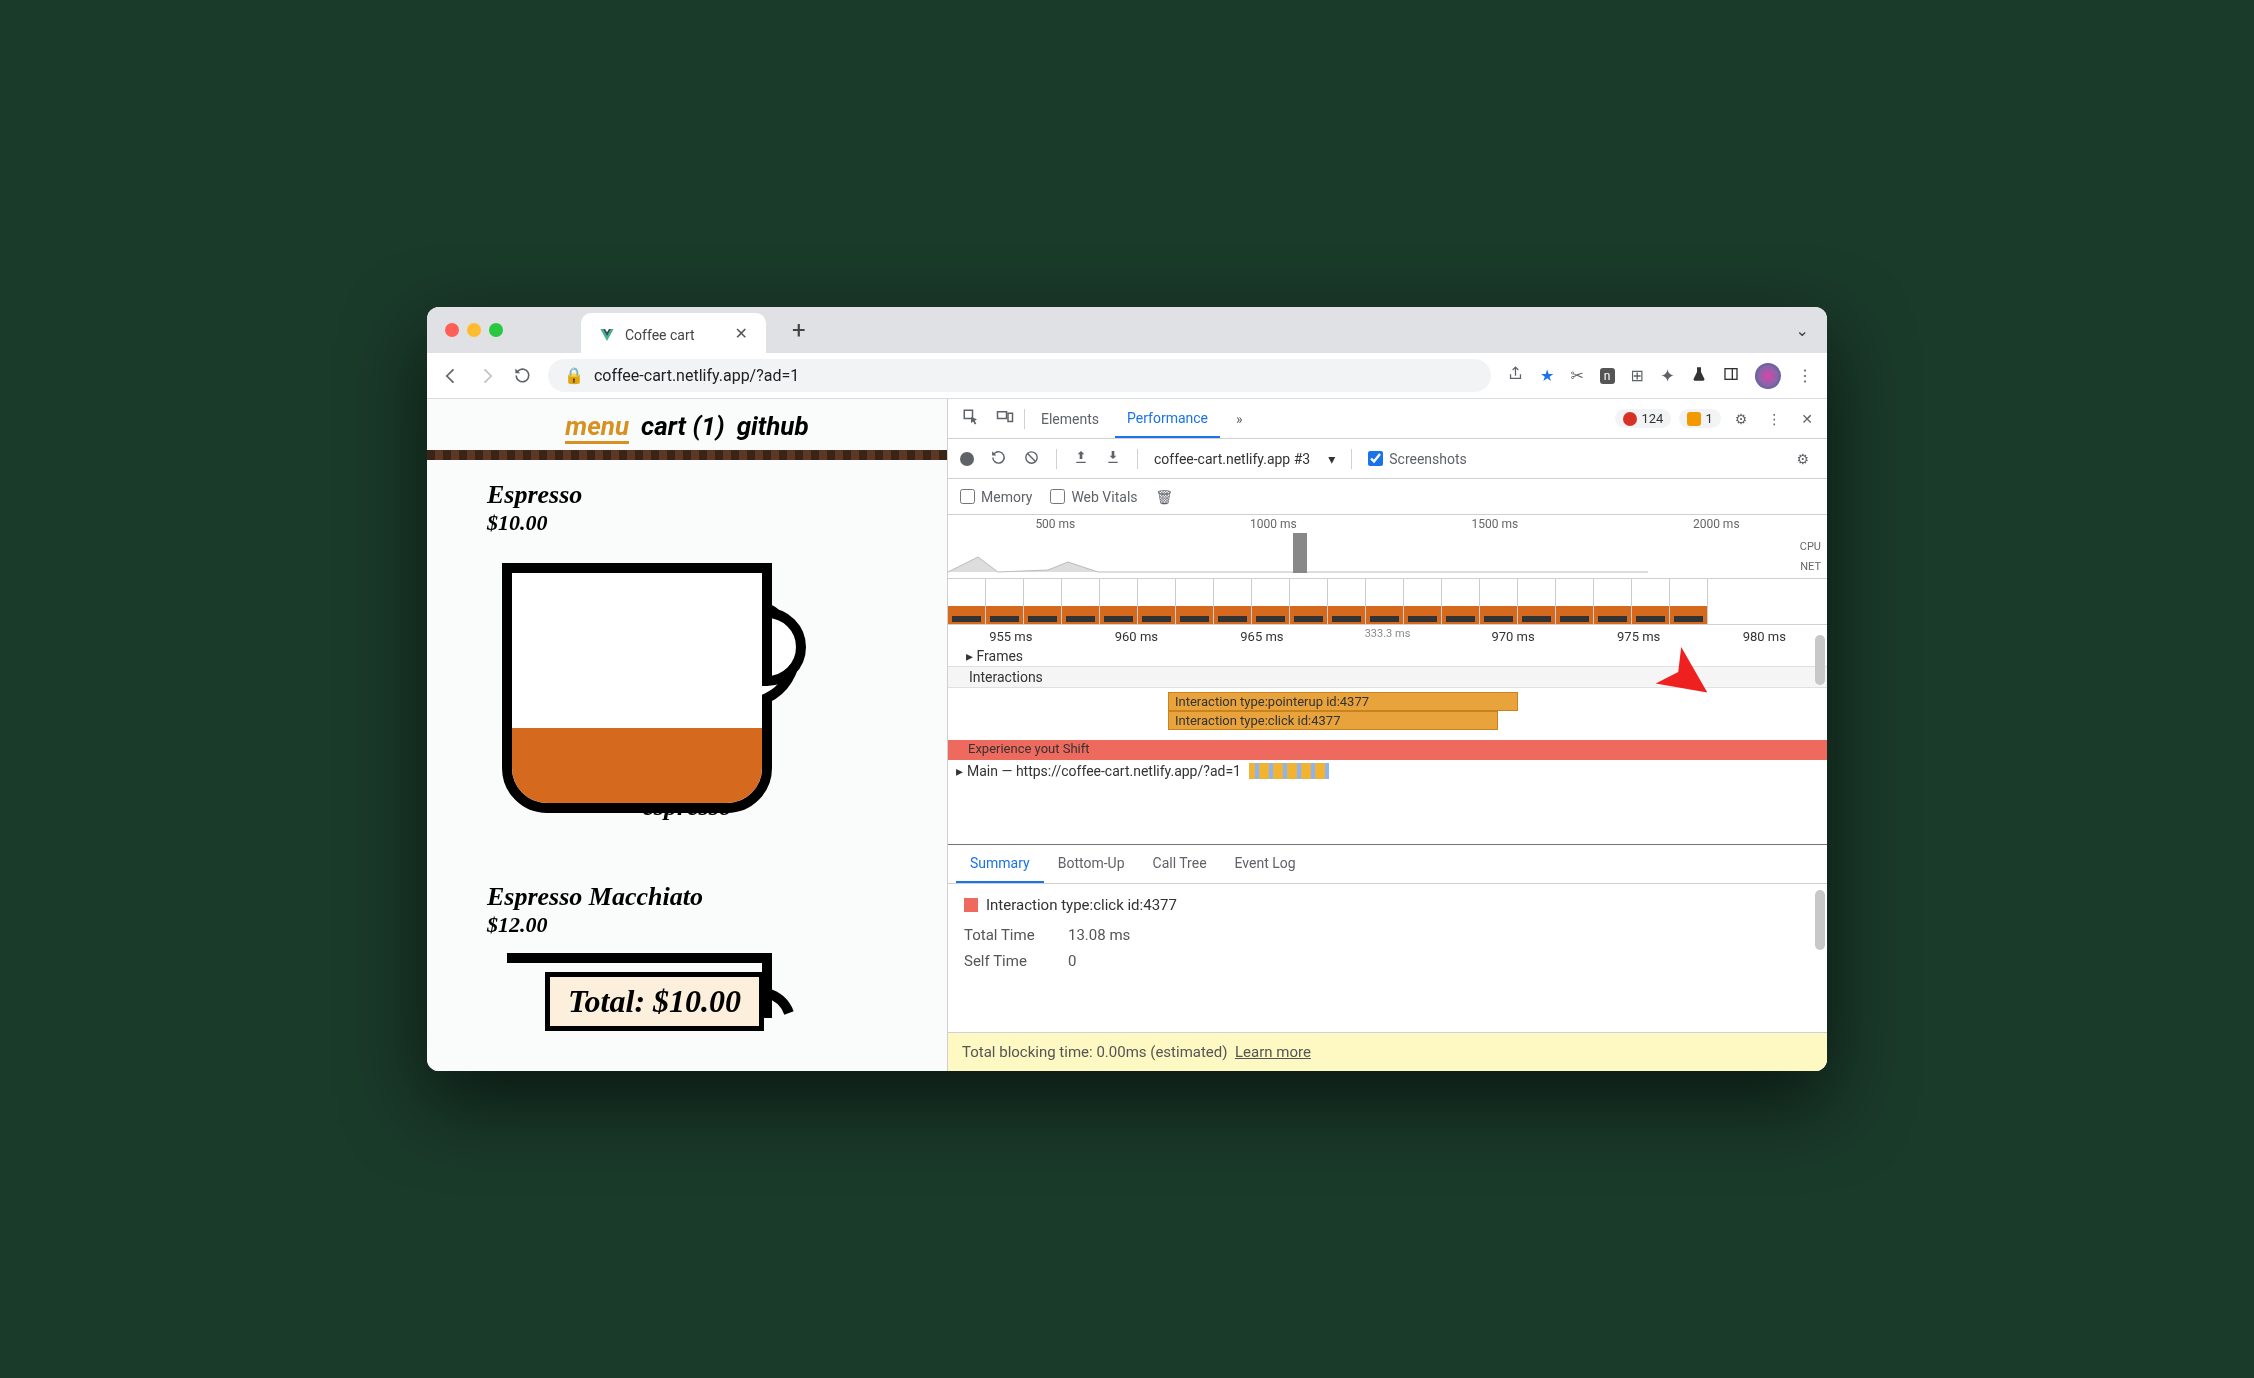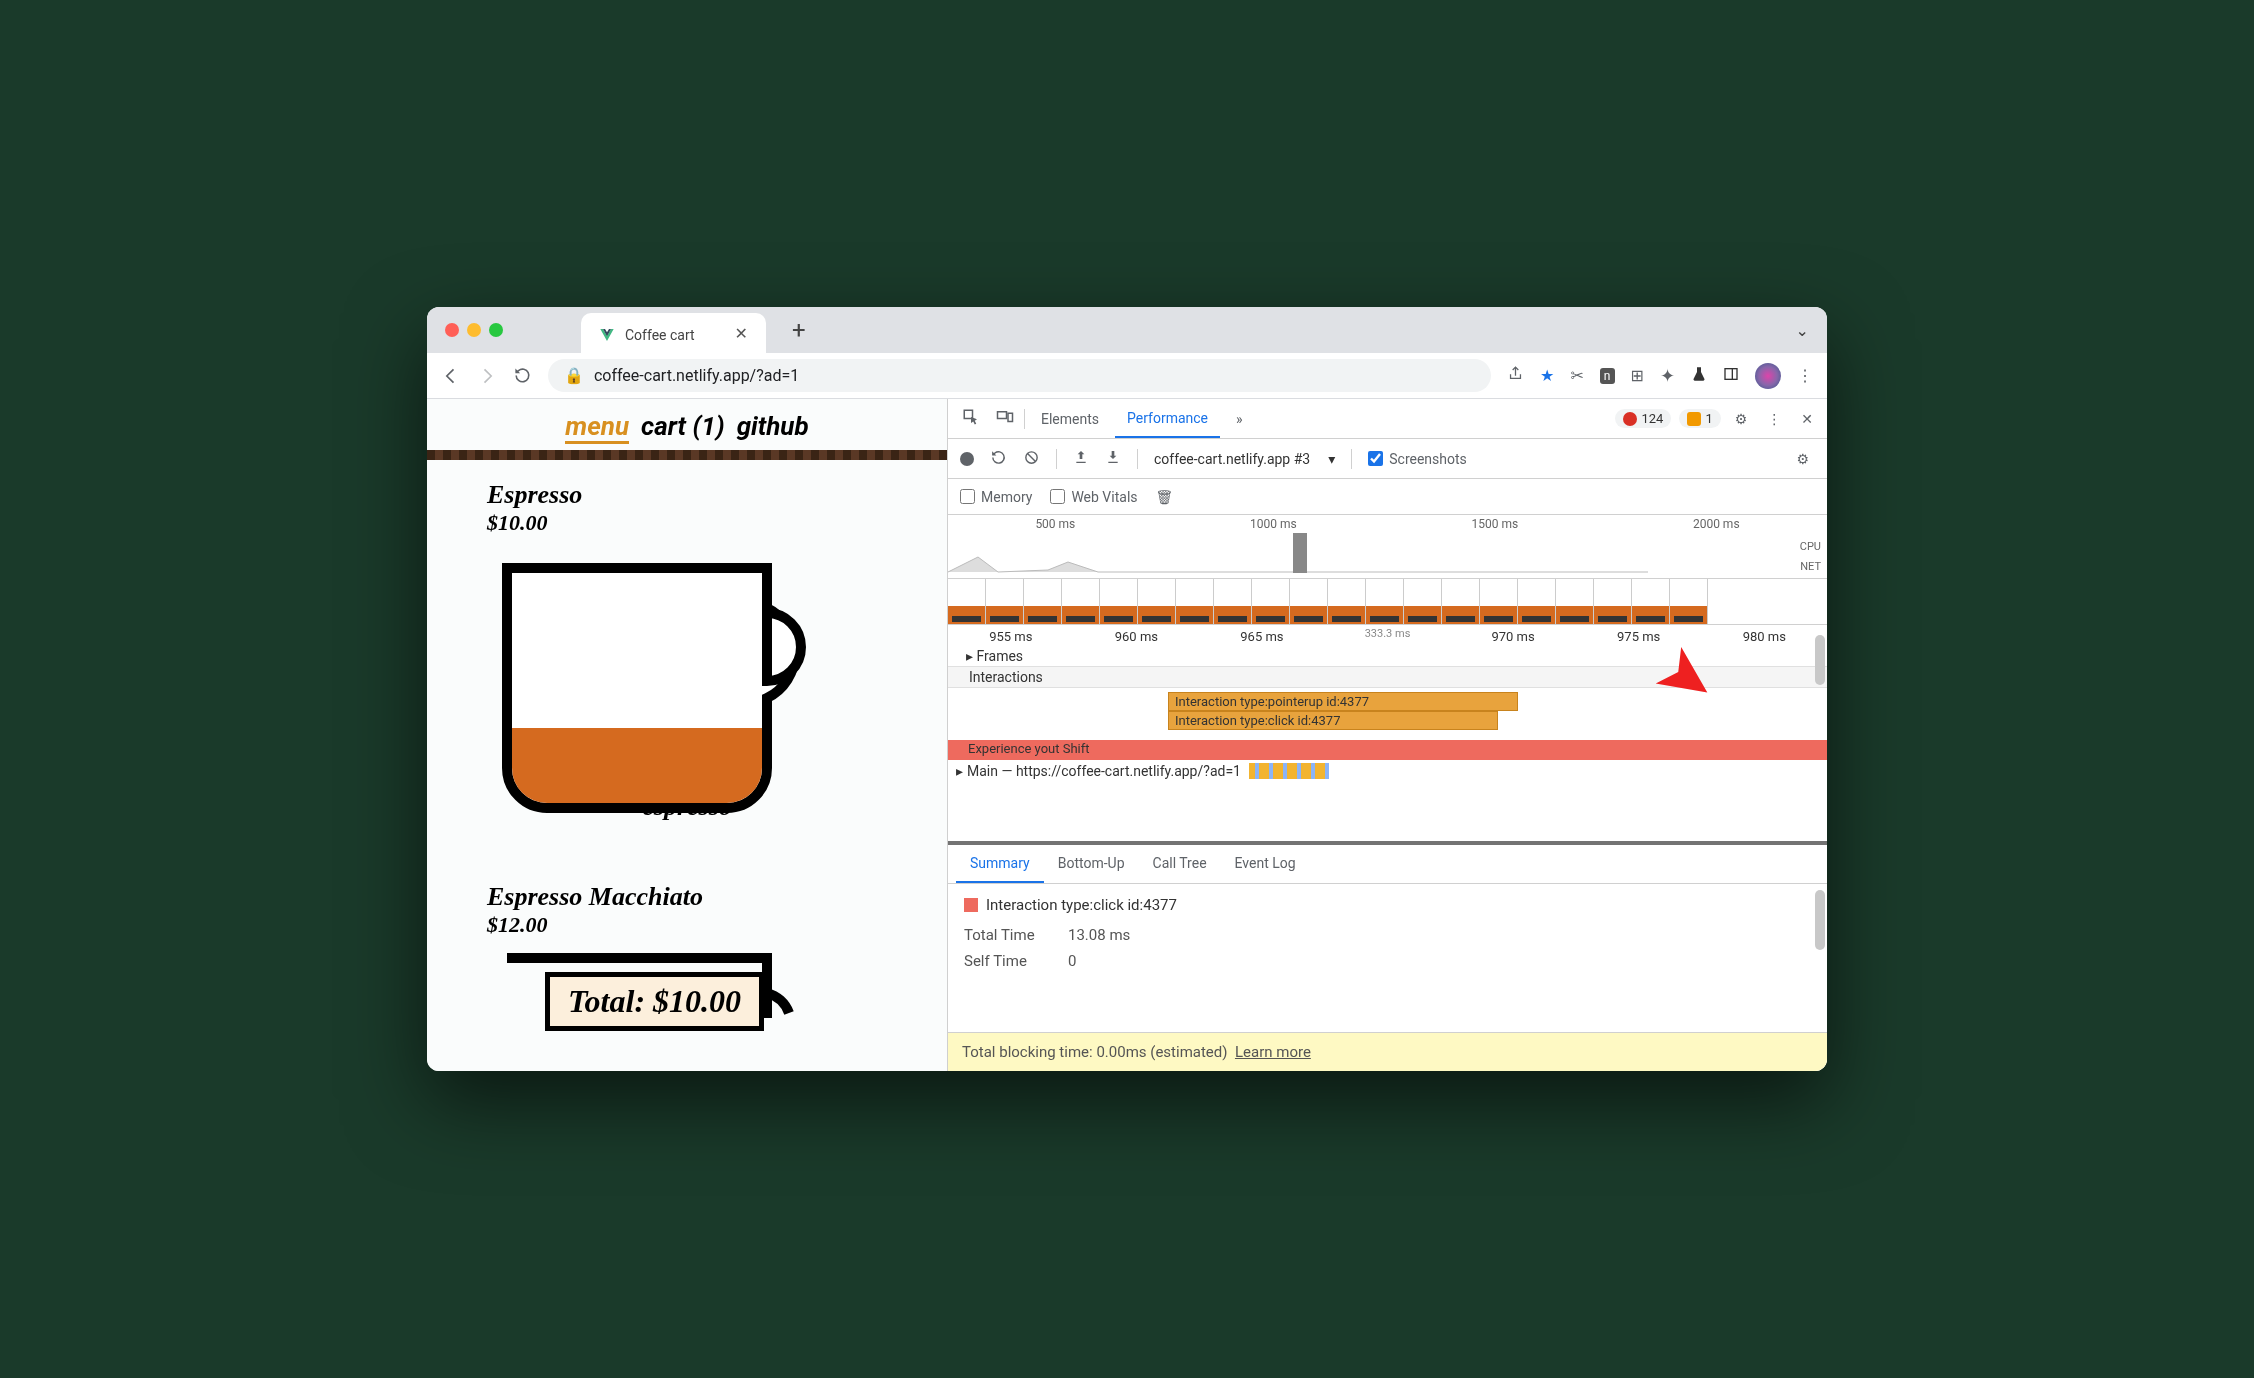--- a/index.html
+++ b/index.html
@@ -46,21 +46,21 @@
 .sep{width:1px;height:20px;background:#d0d0d0}
 .profile-sel{display:flex;align-items:center;gap:18px;color:#333}
 .cb{width:15px;height:15px;accent-color:#1a73e8}
 .dt-toolbar2{display:flex;align-items:center;height:36px;border-bottom:1px solid #d0d0d0;padding:0 12px;gap:18px;color:#5f6368}
 .overview{height:64px;border-bottom:1px solid #d0d0d0;position:relative;background:#fff}
 .ov-ticks{display:flex;justify-content:space-around;font-size:12px;color:#666;padding-top:2px}
 .ov-labels{position:absolute;right:6px;top:22px;font-size:11px;color:#666;text-align:right;line-height:20px}
 .filmstrip{height:46px;border-bottom:1px solid #d0d0d0;display:flex;overflow:hidden}
 .frame{flex:0 0 38px;border-right:1px solid #ccc;background:linear-gradient(#fff 60%,#d56a1f 60%);position:relative}
 .frame::after{content:"";position:absolute;bottom:2px;left:4px;right:4px;height:6px;background:#333}
-.flame-area{position:relative;height:220px;border-bottom:4px solid #737373;overflow:hidden}
+.flame-area{position:relative;height:220px;border-bottom:1px solid #737373;overflow:hidden}
 .ruler{display:flex;font-size:13px;color:#333;padding:4px 0 2px}
 .ruler span{flex:1;text-align:center}
 .framesrow{font-size:14px;padding:2px 18px;color:#333}
 .intrrow{font-size:14px;padding:2px 14px;background:#f5f5f5;border-top:1px solid #e0e0e0;border-bottom:1px solid #e0e0e0}
 .bars{position:relative;margin-left:220px;margin-top:4px}
 .bar{background:#e8a33d;border:1px solid #c8831d;font-size:13px;padding:1px 6px;white-space:nowrap;overflow:hidden}
 .bar1{width:350px}
 .bar2{width:330px}
 .exp{background:#ee6a5e;height:20px;margin-top:10px;font-size:13px;padding:1px 0 1px 20px;white-space:nowrap;overflow:hidden}
 .mainrow{font-size:14px;padding:3px 8px;display:flex;align-items:center;gap:4px}

